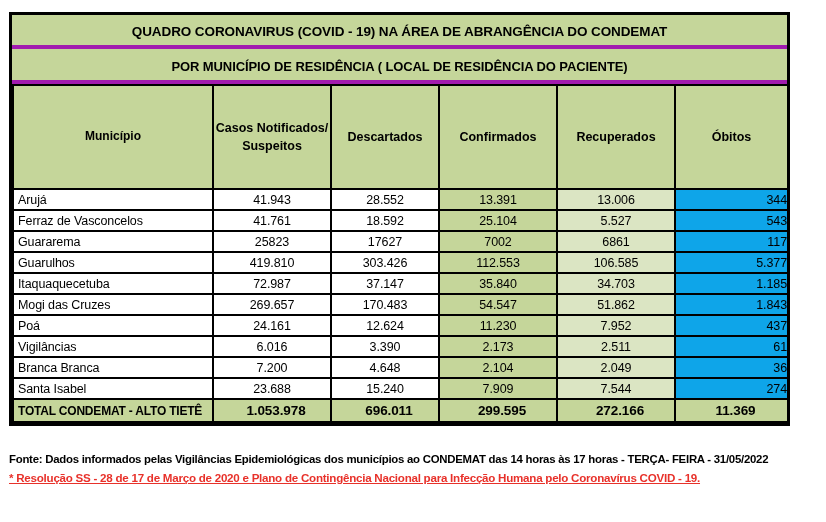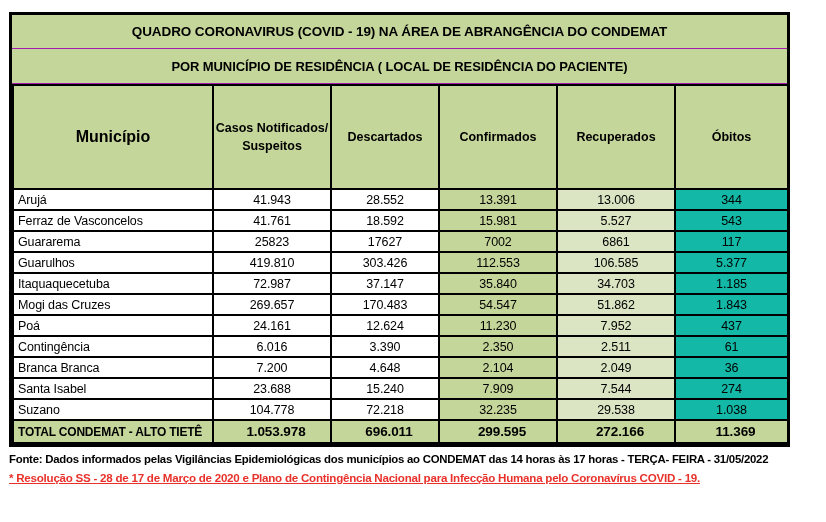--- a/index.html
+++ b/index.html
@@ -26,21 +26,21 @@
     width: 781px;
     border: 3px solid #000000;
     box-sizing: border-box;
     background: #ffffff;
   }
   .banner {
     background: #c5d69a;
     text-align: center;
     font-weight: bold;
     color: #000000;
-    border-bottom: 1px solid #a21caf;
+    border-bottom: 4px solid #a21caf;
     box-sizing: border-box;
   }
   .banner-1 {
     height: 34px;
     line-height: 34px;
     font-size: 13.5px;
     letter-spacing: -0.1px;
   }
   .banner-2 {
     height: 35px;
@@ -70,38 +70,38 @@
 
   thead th {
     background: #c5d69a;
     height: 104px;
     font-weight: bold;
     font-size: 11.5px;
     text-align: center;
     vertical-align: middle;
     line-height: 1.45;
   }
-  thead th.mun-head { font-size: 16px; }
+  thead th.mun-head { font-size: 12px; }
 
   tbody td {
     height: 21px;
     background: #ffffff;
     text-align: center;
     vertical-align: middle;
     font-size: 12.5px;
     letter-spacing: -0.1px;
   }
   tbody td.mun {
     text-align: left;
     padding-left: 4px;
     background: #ffffff;
   }
   tbody td.conf { background: #c5d69a; }
   tbody td.recu { background: #dbe5c3; }
-  tbody td.obit { background: #14b8a6; }
+  tbody td.obit { background: #0ea5e9; text-align: right; }
 
   tr.total td {
     background: #c5d69a;
     font-weight: bold;
     height: 23px;
     font-size: 13.5px;
     text-align: center;
     padding-left: 8px;
   }
   tr.total td.mun {
@@ -170,21 +170,21 @@
             <td>41.943</td>
             <td>28.552</td>
             <td class="conf">13.391</td>
             <td class="recu">13.006</td>
             <td class="obit">344</td>
           </tr>
           <tr>
             <td class="mun">Ferraz de Vasconcelos</td>
             <td>41.761</td>
             <td>18.592</td>
-            <td class="conf">15.981</td>
+            <td class="conf">25.104</td>
             <td class="recu">5.527</td>
             <td class="obit">543</td>
           </tr>
           <tr>
             <td class="mun">Guararema</td>
             <td>25823</td>
             <td>17627</td>
             <td class="conf">7002</td>
             <td class="recu">6861</td>
             <td class="obit">117</td>
@@ -215,50 +215,42 @@
           </tr>
           <tr>
             <td class="mun">Poá</td>
             <td>24.161</td>
             <td>12.624</td>
             <td class="conf">11.230</td>
             <td class="recu">7.952</td>
             <td class="obit">437</td>
           </tr>
           <tr>
-            <td class="mun">Contingência</td>
+            <td class="mun">Vigilâncias</td>
             <td>6.016</td>
             <td>3.390</td>
-            <td class="conf">2.350</td>
+            <td class="conf">2.173</td>
             <td class="recu">2.511</td>
             <td class="obit">61</td>
           </tr>
           <tr>
             <td class="mun">Branca Branca</td>
             <td>7.200</td>
             <td>4.648</td>
             <td class="conf">2.104</td>
             <td class="recu">2.049</td>
             <td class="obit">36</td>
           </tr>
           <tr>
             <td class="mun">Santa Isabel</td>
             <td>23.688</td>
             <td>15.240</td>
             <td class="conf">7.909</td>
             <td class="recu">7.544</td>
             <td class="obit">274</td>
-          </tr>
-          <tr>
-            <td class="mun">Suzano</td>
-            <td>104.778</td>
-            <td>72.218</td>
-            <td class="conf">32.235</td>
-            <td class="recu">29.538</td>
-            <td class="obit">1.038</td>
           </tr>
           <tr class="total">
             <td class="mun">TOTAL CONDEMAT - ALTO TIETÊ</td>
             <td>1.053.978</td>
             <td>696.011</td>
             <td>299.595</td>
             <td>272.166</td>
             <td>11.369</td>
           </tr>
         </tbody>

